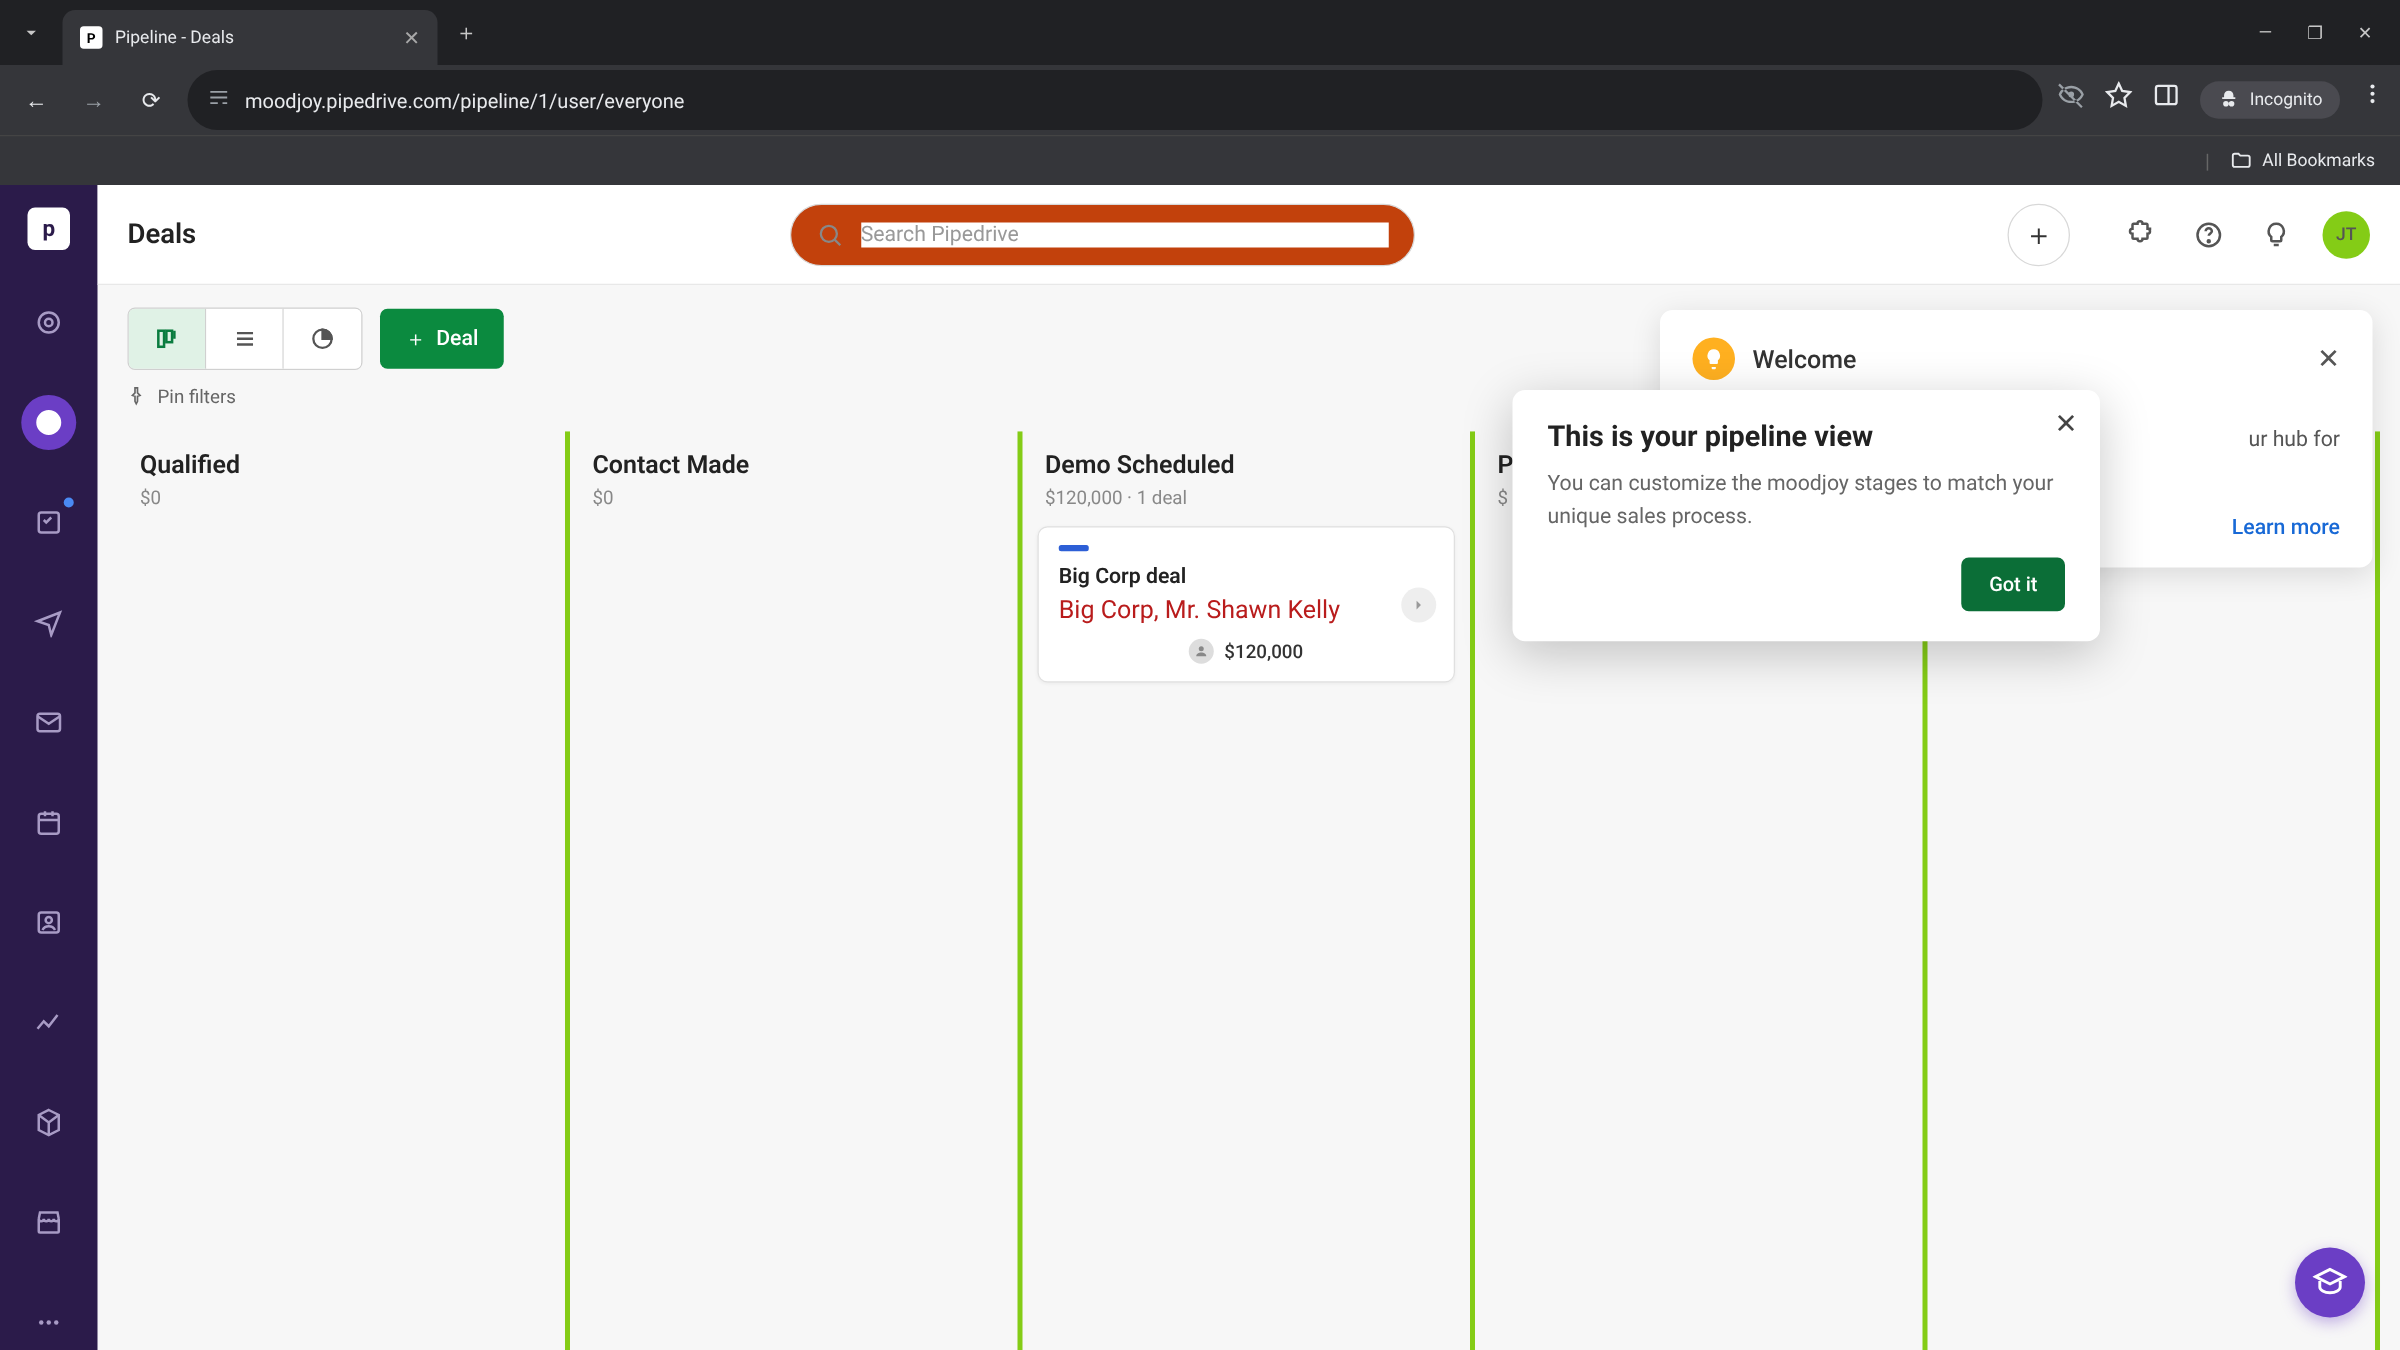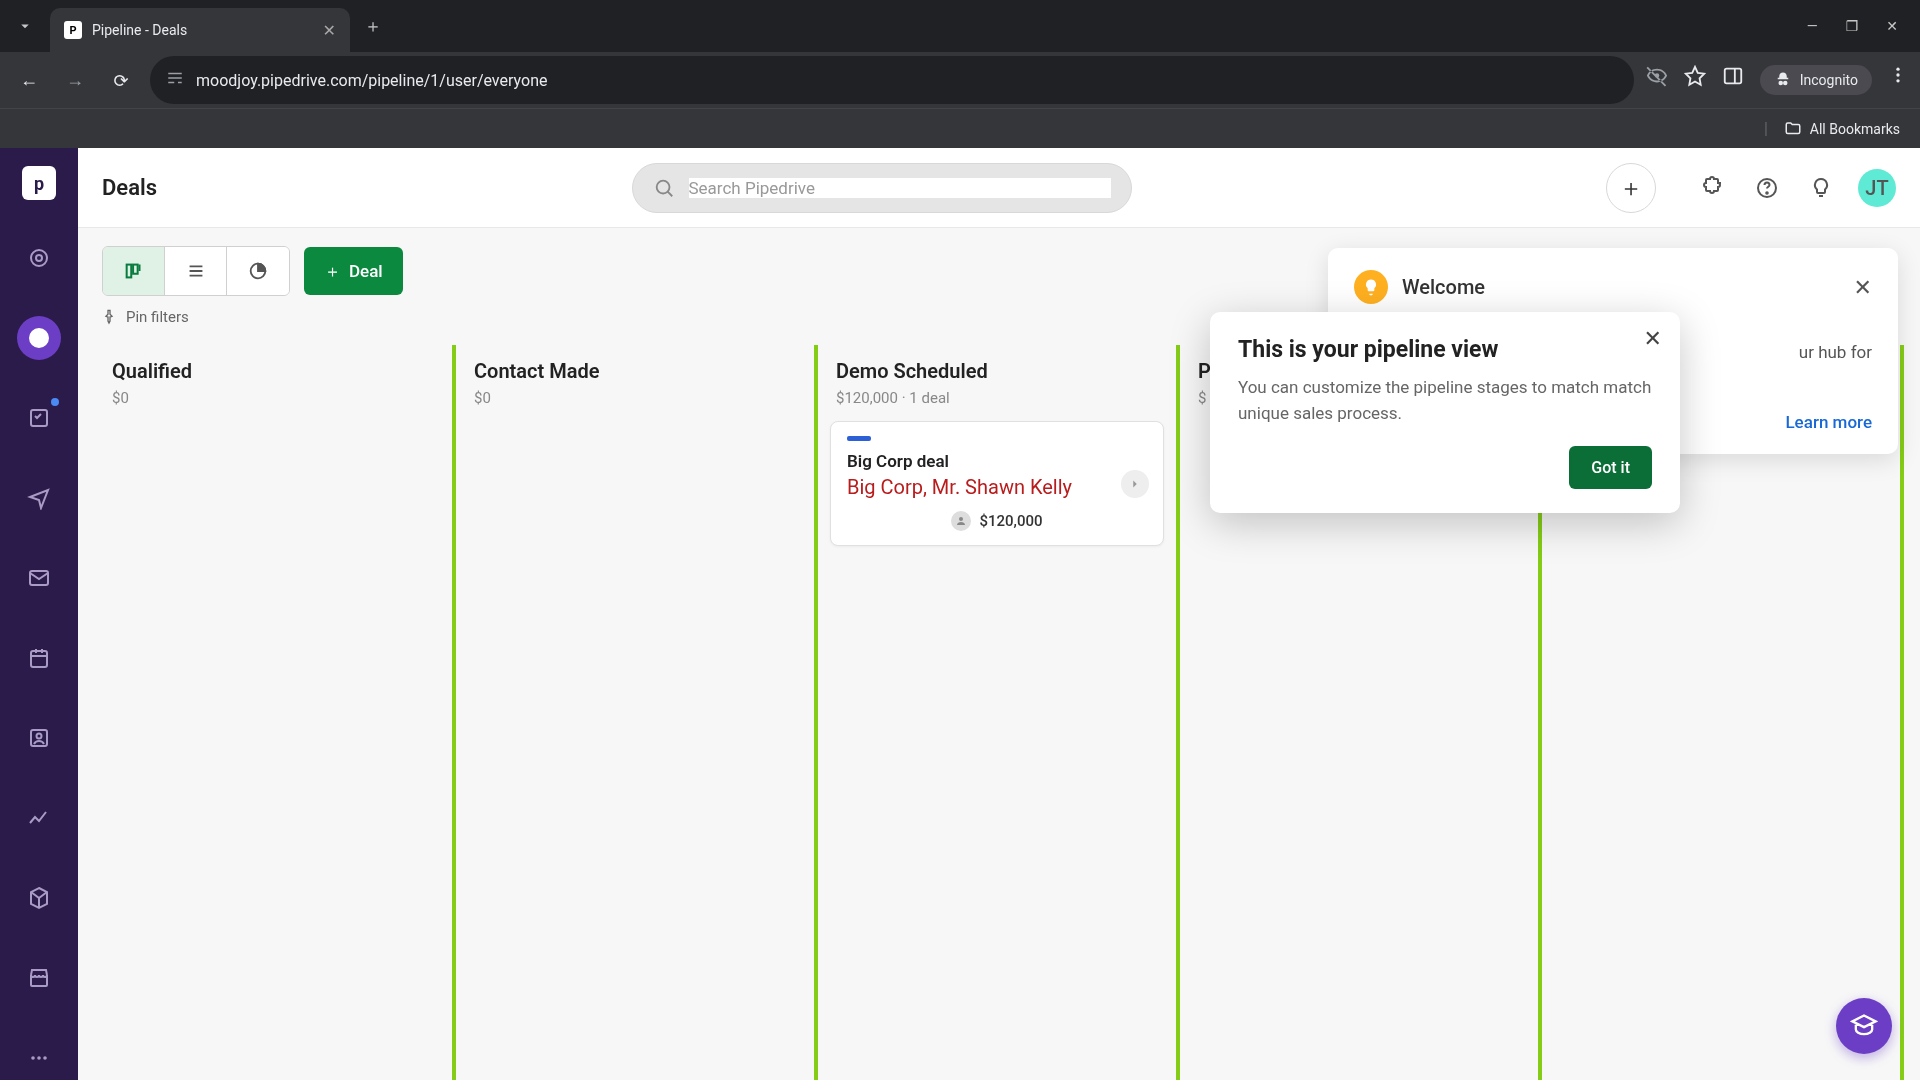--- a/index.html
+++ b/index.html
@@ -37,29 +37,29 @@
 .sidenav-item { width: 44px; height: 44px; border-radius: 50%; display: flex; align-items: center; justify-content: center; color: #a89bc5; cursor: pointer; position: relative; }
 .sidenav-item.active { background: #6b3ec5; color: #fff; }
 .sidenav-item .dot { width: 8px; height: 8px; background: #4a8af4; border-radius: 50%; position: absolute; top: 2px; right: 2px; }
 .sidenav-item svg { width: 24px; height: 24px; }
 
 .main { flex: 1; display: flex; flex-direction: column; overflow: hidden; position: relative; }
 
 .app-header { height: 80px; background: #fff; border-bottom: 1px solid #e8e8e8; display: flex; align-items: center; padding: 0 24px; gap: 20px; }
 .page-title { font-size: 22px; font-weight: 600; color: #222; }
 .search-wrap { margin-left: auto; margin-right: auto; width: 500px; }
-.search-box { border: 1px solid #d8d8d8; border-radius: 28px; height: 50px; display: flex; align-items: center; padding: 0 20px; gap: 14px; background: #e5e5e5; }
+.search-box { border: 1px solid #d8d8d8; border-radius: 28px; height: 50px; display: flex; align-items: center; padding: 0 20px; gap: 14px; background: #c2410c; }
 .search-box svg { width: 22px; height: 22px; color: #888; }
 .search-box input { border: none; outline: none; font-size: 17px; flex: 1; color: #333; }
 .search-box input::placeholder { color: #999; }
 .header-add { width: 50px; height: 50px; border: 1px solid #d8d8d8; border-radius: 50%; display: flex; align-items: center; justify-content: center; font-size: 24px; color: #333; cursor: pointer; }
 .header-right { display: flex; align-items: center; gap: 20px; margin-left: 20px; }
 .header-icon { width: 34px; height: 34px; display: flex; align-items: center; justify-content: center; color: #555; cursor: pointer; }
 .header-icon svg { width: 24px; height: 24px; }
-.avatar-badge { width: 38px; height: 38px; border-radius: 50%; background: #5eead4; display: flex; align-items: center; justify-content: center; font-size: 20px; font-weight: 500; color: #555; cursor: pointer; }
+.avatar-badge { width: 38px; height: 38px; border-radius: 50%; background: #84cc16; display: flex; align-items: center; justify-content: center; font-size: 14px; font-weight: 500; color: #555; cursor: pointer; }
 
 .controls-bar { padding: 18px 24px 0; display: flex; align-items: center; gap: 0; }
 .view-group { display: flex; border: 1px solid #d0d0d0; border-radius: 6px; overflow: hidden; }
 .view-btn { width: 62px; height: 48px; display: flex; align-items: center; justify-content: center; cursor: pointer; background: #fff; border-right: 1px solid #d0d0d0; color: #555; }
 .view-btn:last-child { border-right: none; }
 .view-btn.active { background: #e0f2e6; color: #0a7c3f; }
 .view-btn svg { width: 22px; height: 22px; }
 .add-deal-btn { margin-left: 14px; background: #0b8a3f; color: #fff; border: none; border-radius: 6px; height: 48px; padding: 0 20px; font-size: 17px; font-weight: 500; display: flex; align-items: center; gap: 8px; cursor: pointer; }
 .total-label { margin-left: auto; font-size: 18px; font-weight: 600; color: #222; }
 
@@ -390,21 +390,21 @@
         <div class="welcome-title">Welcome</div>
         <div class="welcome-close">✕</div>
       </div>
       <div class="welcome-body-frag">ur hub for</div>
       <a class="welcome-link">Learn more</a>
     </div>
 
     <div class="popup">
       <div class="popup-close">✕</div>
       <div class="popup-title">This is your pipeline view</div>
-      <div class="popup-text">You can customize the pipeline stages to match match unique sales process.</div>
+      <div class="popup-text">You can customize the moodjoy stages to match your unique sales process.</div>
       <button class="popup-btn">Got it</button>
       <div style="clear:both"></div>
     </div>
 
     <div class="fab">
       <svg viewBox="0 0 24 24" fill="none" stroke="currentColor" stroke-width="2">
           <path d="M12 3L2 8l10 5 10-5-10-5zM5 11v4c0 2 3 4 7 4s7-2 7-4v-4"></path>
         </svg>
     </div>
 

